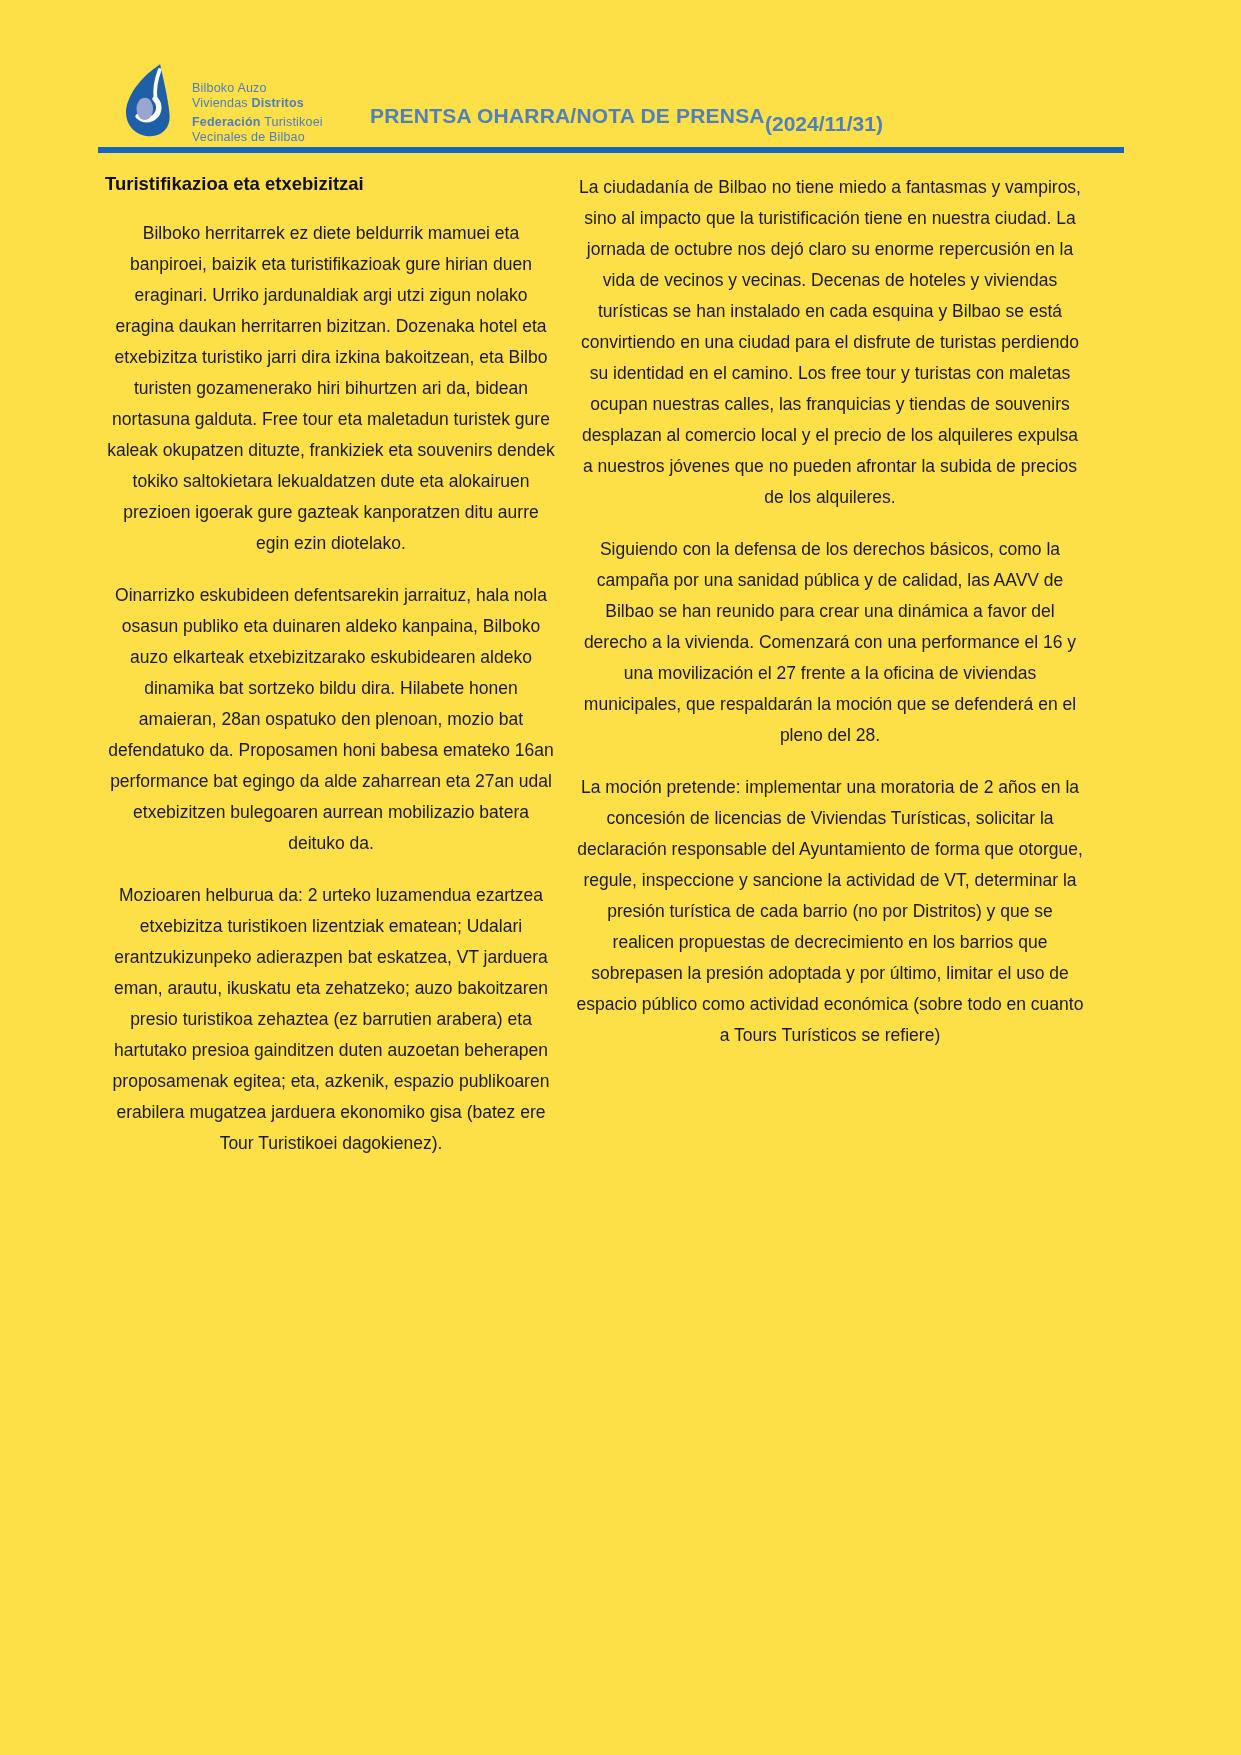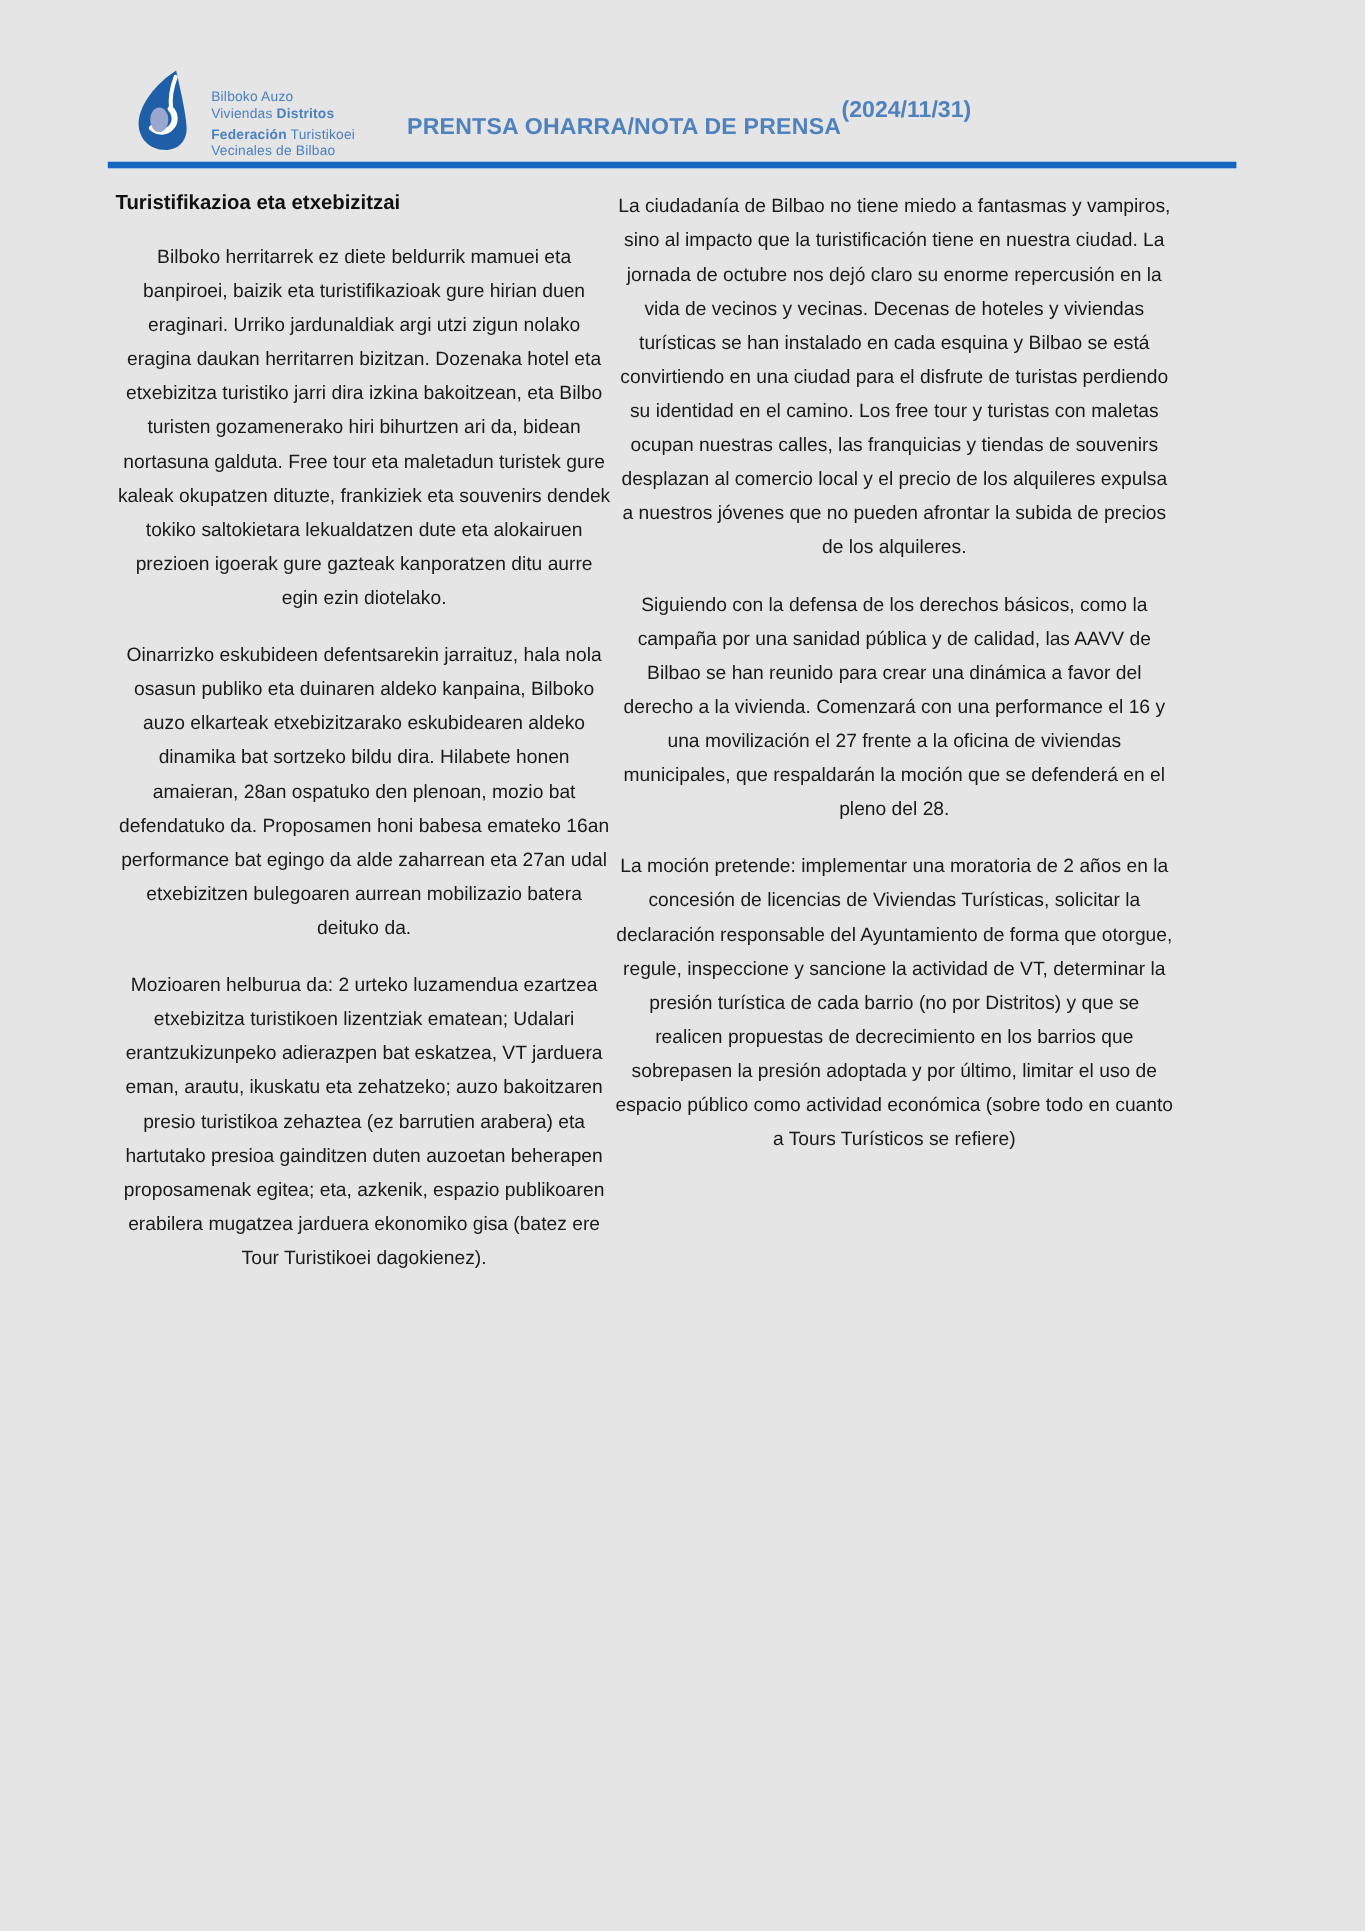--- a/index.html
+++ b/index.html
@@ -4,21 +4,21 @@
 <style>
   html, body {
     margin: 0;
     padding: 0;
     background: #ffffff;
   }
   .page {
     position: relative;
     width: 1241px;
     height: 1755px;
-    background: #e5e5e5;
+    background: #fde047;
     font-family: "Liberation Sans", sans-serif;
     overflow: hidden;
   }
 
   
   .header { position: absolute; top: 0; left: 0; width: 100%; height: 160px; }
 
   .logo { position: absolute; left: 122px; top: 55px; display: flex; align-items: flex-start; }
   .logo-drop { width: 58px; height: 92px; flex: 0 0 auto; }
   .logo-text {
@@ -32,34 +32,34 @@
   }
   .logo-text .grp2 { margin-top: 5px; }
   .logo-text b { font-weight: bold; }
 
   .press-title {
     position: absolute; left: 370px; top: 104px;
     font-size: 21px; font-weight: bold; color: #4f81bd;
     letter-spacing: 0.2px; white-space: nowrap;
   }
   .press-date {
-    position: absolute; left: 765px; top: 88px;
+    position: absolute; left: 765px; top: 112px;
     font-size: 21px; font-weight: bold; color: #4f81bd;
     white-space: nowrap;
   }
   .header-rule {
     position: absolute; left: 98px; top: 147px;
     width: 1026px; height: 6px;
     background: #1666c0;
   }
 
   
   .content {
     position: absolute; top: 172px; left: 105px;
-    display: flex; gap: 1px;
+    display: flex; gap: 18px;
   }
   .col { color: #1a1a1a; }
   .col-left  { width: 452px; }
   .col-right { width: 510px; }
   .col-heading {
     font-size: 18.5px; font-weight: bold; color: #111111;
     margin: 0 0 22px 0; line-height: 24px;
   }
   .body-par {
     font-size: 17.5px; line-height: 31px;

